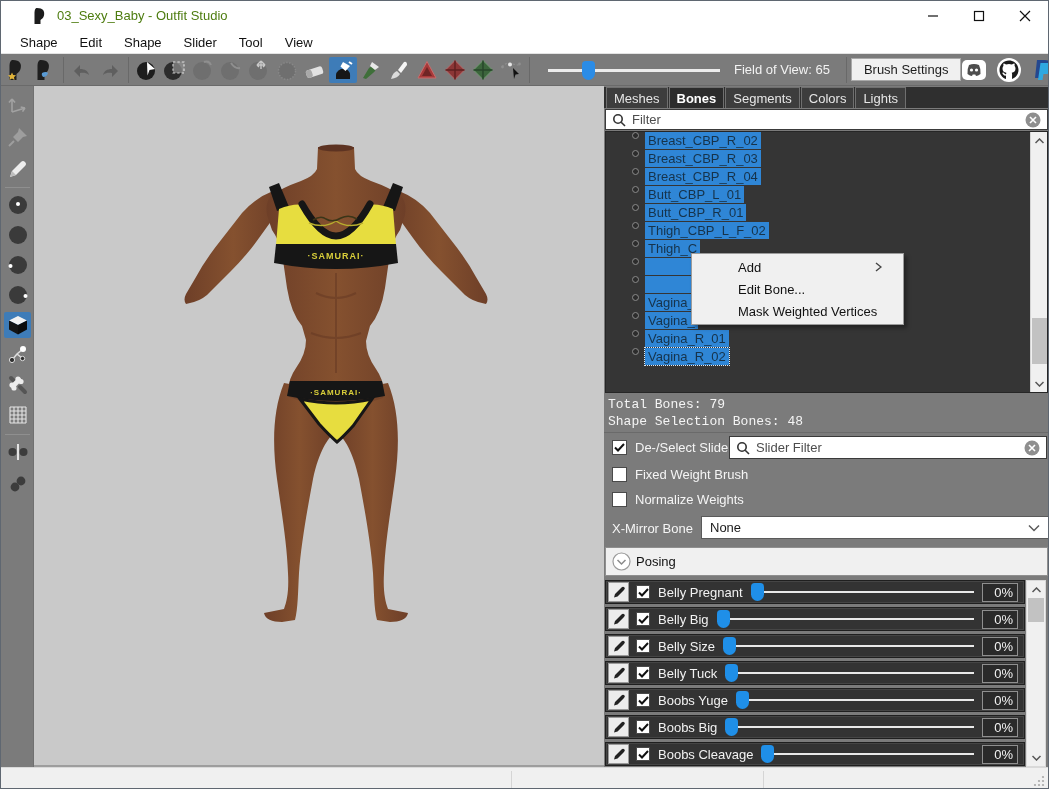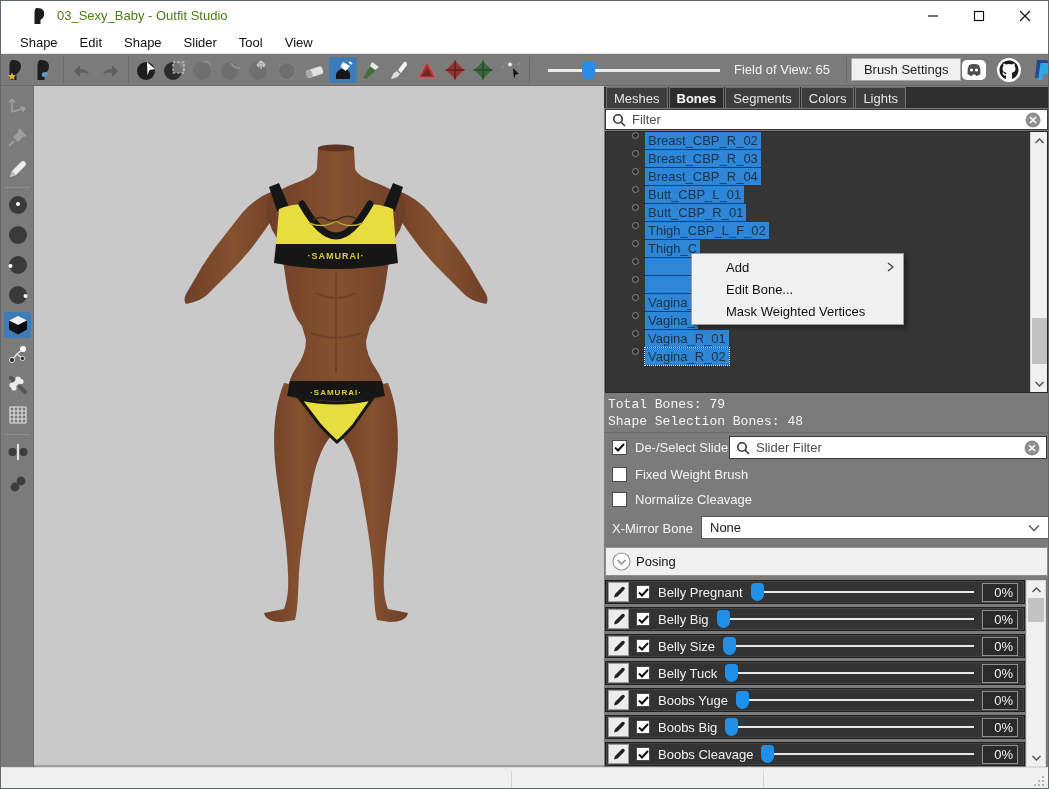--- a/index.html
+++ b/index.html
@@ -97,21 +97,21 @@
   .sval { width:36px; height:19px; background:#2a2a2a; border:1px solid #8f8f8f; color:#f2f2f2; font-size:13px; text-align:right; padding-right:4px; line-height:17px; flex:0 0 auto; }
   .sliders-scroll { position:absolute; left:422px; top:494px; width:20px; height:187px; background:#f0f0f0; border:1px solid #d9d9d9; }
 
   
   .statusbar { position:absolute; left:0; top:766px; width:100%; height:23px; background:#f0f0f0; border-top:1px solid #d9d9d9; }
   .sb-div { position:absolute; top:3px; width:1px; height:17px; background:#d5d5d5; }
   .grip { position:absolute; right:3px; bottom:3px; width:13px; height:13px; }
 
   
   .ctx { position:absolute; background:#f0f0f0; border:1px solid #9b9b9b; box-shadow:3px 3px 4px rgba(0,0,0,0.35); z-index:50; }
-  .ctx-main { left:690px; top:252px; width:213px; padding:2px 0; }
+  .ctx-main { left:690px; top:252px; width:213px; padding:2px 12px; }
   .ctx-item { position:relative; height:22px; display:flex; align-items:center; padding-left:34px; font-size:13px; color:#111; }
   .ctx-item.hl { background:#a5d1ef; }
   .ctx-arrow { position:absolute; right:9px; top:6px; width:7px; height:10px; }
   .ctx-sub { left:488px; top:275px; width:202px; padding:1px 0; z-index:60; }
   .ctx-sub .ctx-item { padding-left:30px; }
 </style>
 </head>
 <body>
 
 <div class="window">
@@ -530,21 +530,21 @@
             <circle cx="8" cy="8" r="7.5" fill="#8f8f8f"></circle>
             <path d="M5,5 L11,11 M11,5 L5,11" stroke="#fff" stroke-width="1.6"></path>
           </svg>
       </div>
       <div class="opt-row" style="top:381px">
         <span class="checkbox"></span>
         <span class="opt-label">Fixed Weight Brush</span>
       </div>
       <div class="opt-row" style="top:406px">
         <span class="checkbox"></span>
-        <span class="opt-label">Normalize Cleavage</span>
+        <span class="opt-label">Normalize Weights</span>
       </div>
 
       <div class="xmirror-label">X-Mirror Bone</div>
       <div class="xmirror-select">
         <span>None</span>
         <svg class="chev" viewBox="0 0 12 8">
             <path d="M1,1.5 L6,6.5 L11,1.5" fill="none" stroke="#5a5a5a" stroke-width="1.5"></path>
           </svg>
       </div>
 

